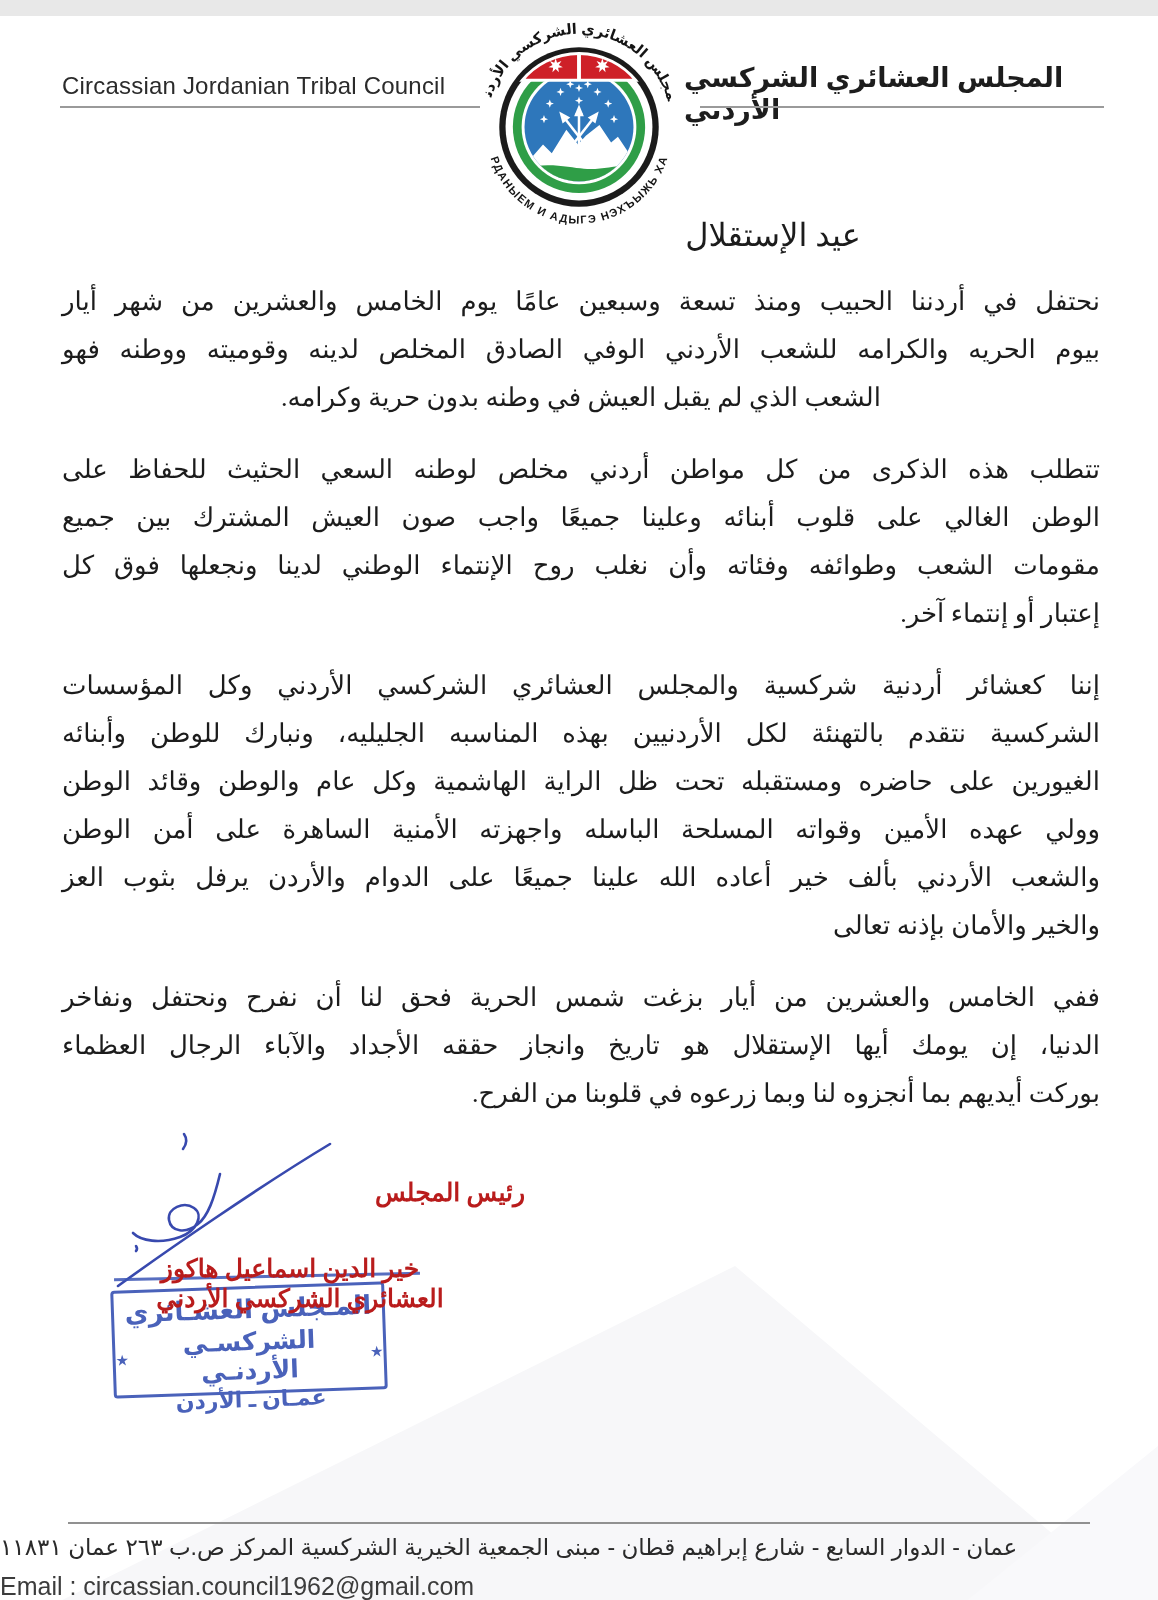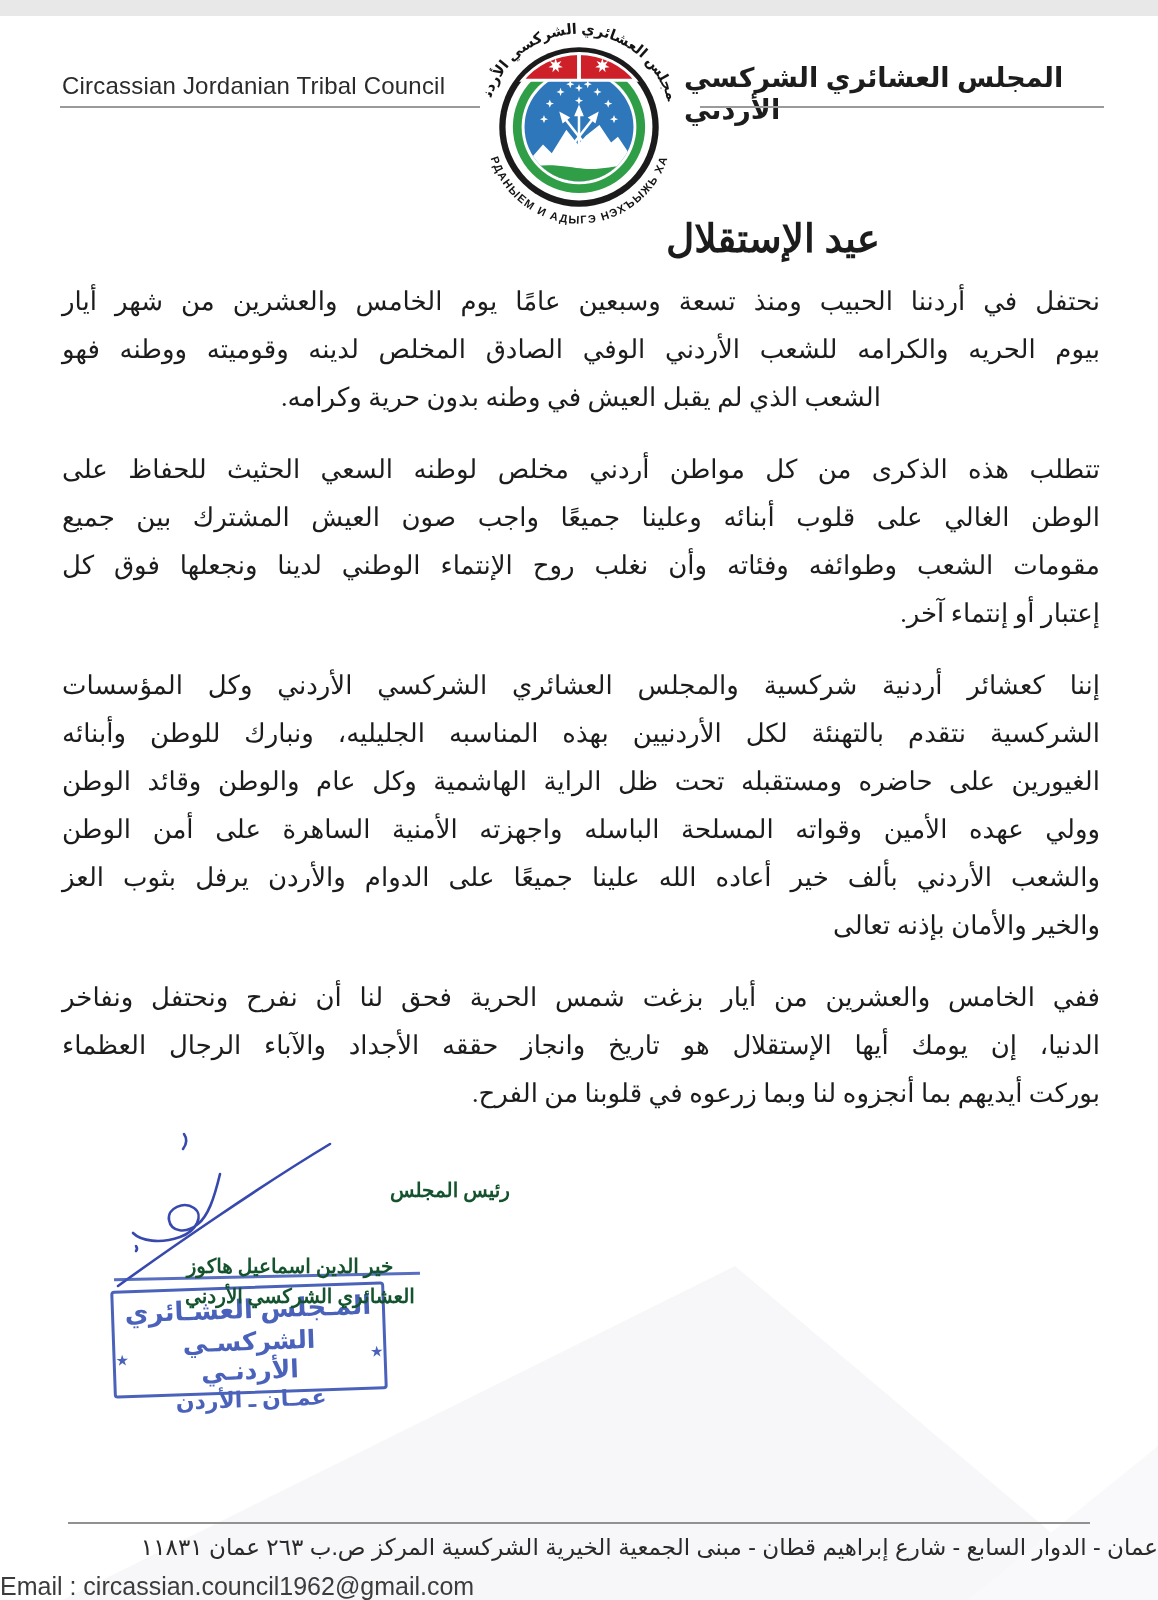--- a/index.html
+++ b/index.html
@@ -17,48 +17,48 @@
     font-size:24px;color:#2b2b2b;letter-spacing:.2px;}
   .hdr-ar{right:54px;top:46px;width:420px;text-align:left;direction:rtl;
     font-family:"Liberation Sans","DejaVu Sans",sans-serif;
     font-weight:700;font-size:27px;color:#1d1d1d;}
   .hdr-line{height:2px;background:#9a9a9a;top:90px;}
   .hdr-line.left{left:60px;width:420px;}
   .hdr-line.right{left:700px;width:404px;}
   .logo{left:472px;top:2px;width:214px;height:214px;}
   
   .title{left:0;right:0;top:200px;text-align:center;padding-left:388px;
-    font-size:39px;font-weight:700;direction:rtl;}
+    font-size:32px;font-weight:400;direction:rtl;}
   .content{left:62px;right:58px;top:262px;direction:rtl;}
   .para{margin:0 0 24px 0;}
   .tline{font-size:26px;line-height:48px;text-align:justify;text-align-last:justify;}
   .tline.last-right{text-align:center;text-align-last:right;}
   .tline.last-center{text-align:center;text-align-last:center;}
   
   .sig-svg{left:100px;top:1088px;width:250px;height:195px;}
   .sig-t{position:absolute;z-index:2;direction:rtl;text-align:center;
-    font-weight:700;font-size:20px;color:#14532d;}
+    font-weight:700;font-size:25px;color:#b91c1c;}
   .sig-t.l1{left:330px;top:1162px;width:240px;}
   .sig-t.l2{left:128px;top:1268px;width:344px;}
   .sig-t.l3{left:138px;top:1238px;width:304px;}
   
   .stamp-underline{left:114px;top:1259px;width:306px;height:3px;
     background:#3b55b5;transform:rotate(-1.2deg);opacity:.85;}
   .stamp{left:112px;top:1270px;width:268px;height:102px;
     border:3px solid #3b55b5;border-radius:4px;
     transform:rotate(-2deg);color:#3b55b5;direction:rtl;text-align:center;
     font-family:"Liberation Sans","DejaVu Sans",sans-serif;opacity:.92;}
   .stamp .s1{font-size:26px;font-weight:700;margin-top:5px;letter-spacing:1px;}
   .stamp .s2{font-size:25px;font-weight:700;display:flex;align-items:center;
     justify-content:center;gap:12px;margin-top:2px;}
   .stamp .s2 .star{font-size:15px;}
   .stamp .s3{font-size:22px;font-weight:700;margin-top:2px;}
   
   .ftr-line{left:68px;top:1506px;width:1022px;height:2px;background:#919191;}
-  .ftr-address{left:0;right:0;top:1518px;text-align:right;direction:rtl;
+  .ftr-address{left:0;right:0;top:1518px;text-align:left;direction:rtl;
     font-family:"Liberation Sans","DejaVu Sans",sans-serif;
     font-size:23px;color:#2a2a2a;}
   .ftr-email{left:0;right:0;top:1556px;text-align:left;
     font-family:"Liberation Sans","DejaVu Sans",sans-serif;
     font-size:25px;color:#3c3c3c;}
 </style>
 </head>
 <body>
 
 <div class="page">

